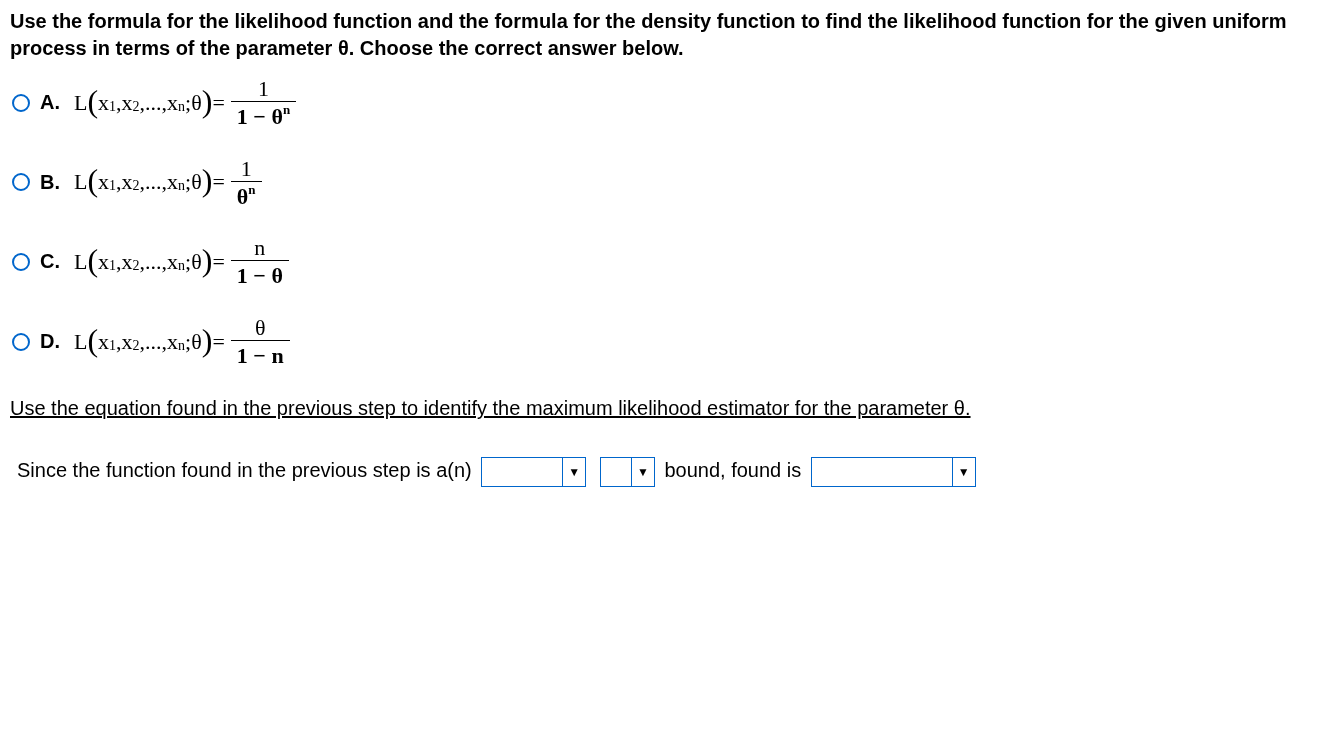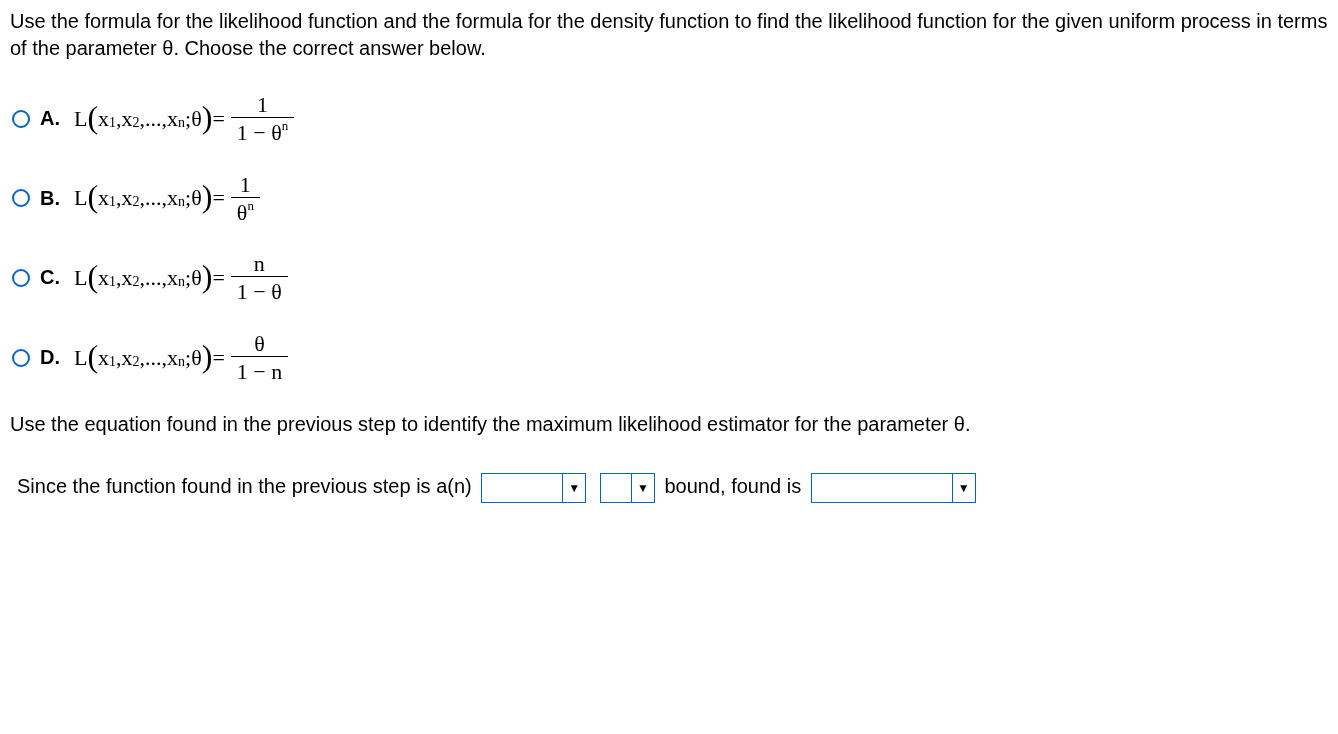--- a/index.html
+++ b/index.html
@@ -6,21 +6,22 @@
     font-family: Arial, Helvetica, sans-serif;
     font-size: 20px;
     color: #000;
     margin: 0;
     padding: 8px 10px;
     width: 1338px;
     box-sizing: border-box;
   }
   .question-text {
     line-height: 1.35;
-    margin-bottom: 30px;
+    margin-bottom: 14px;
+    font-weight: bold;
   }
   .options {
     margin-left: 2px;
   }
   .option {
     display: flex;
     align-items: center;
     margin-bottom: 26px;
   }
   .radio {
@@ -66,31 +67,33 @@
     align-items: center;
     margin: 0 6px;
     line-height: 1.15;
   }
   .frac .num {
     padding: 0 6px;
   }
   .frac .den {
     border-top: 1.5px solid #000;
     padding: 2px 6px 0 6px;
+    font-weight: bold;
   }
   .sup {
     font-size: 13px;
     vertical-align: super;
     position: relative;
     top: -2px;
   }
   .follow-text {
     margin-top: 6px;
     margin-bottom: 26px;
     line-height: 1.4;
+    text-decoration: underline;
   }
   .fill-line {
     line-height: 2.2;
     margin-left: 7px;
   }
   .dropdown {
     display: inline-flex;
     align-items: center;
     border: 1px solid #0066cc;
     height: 28px;

